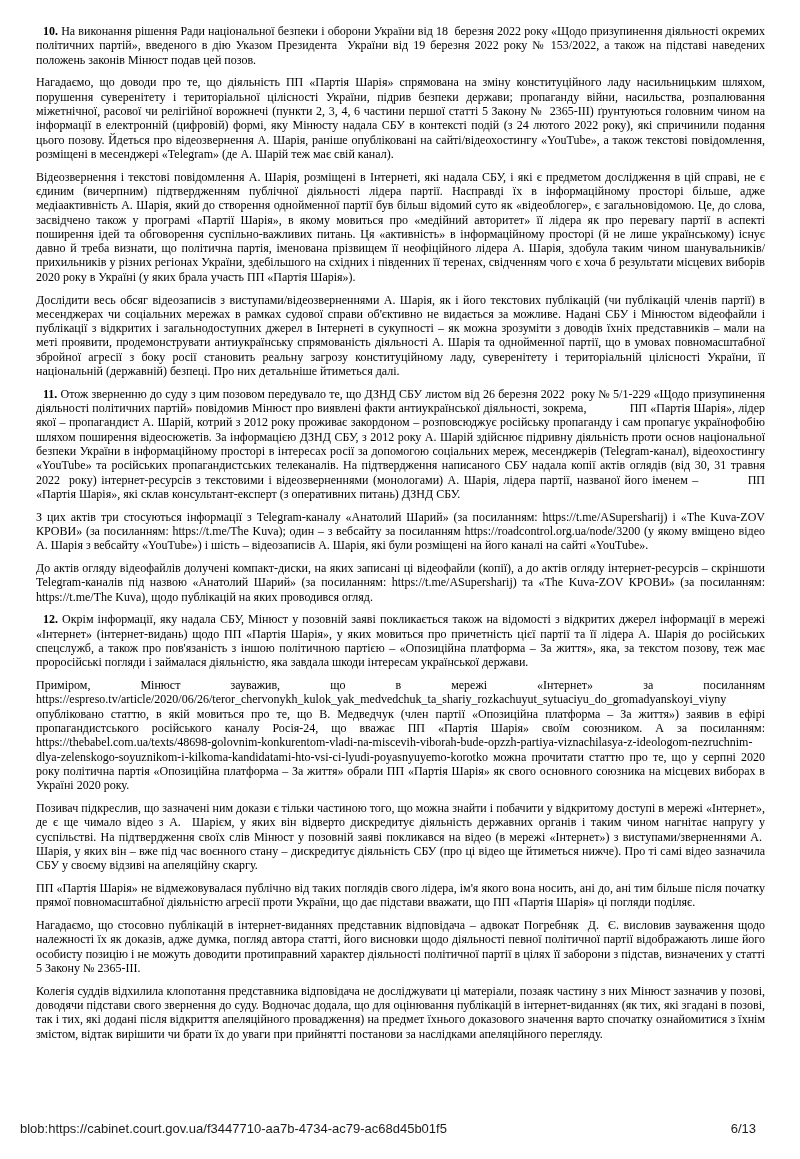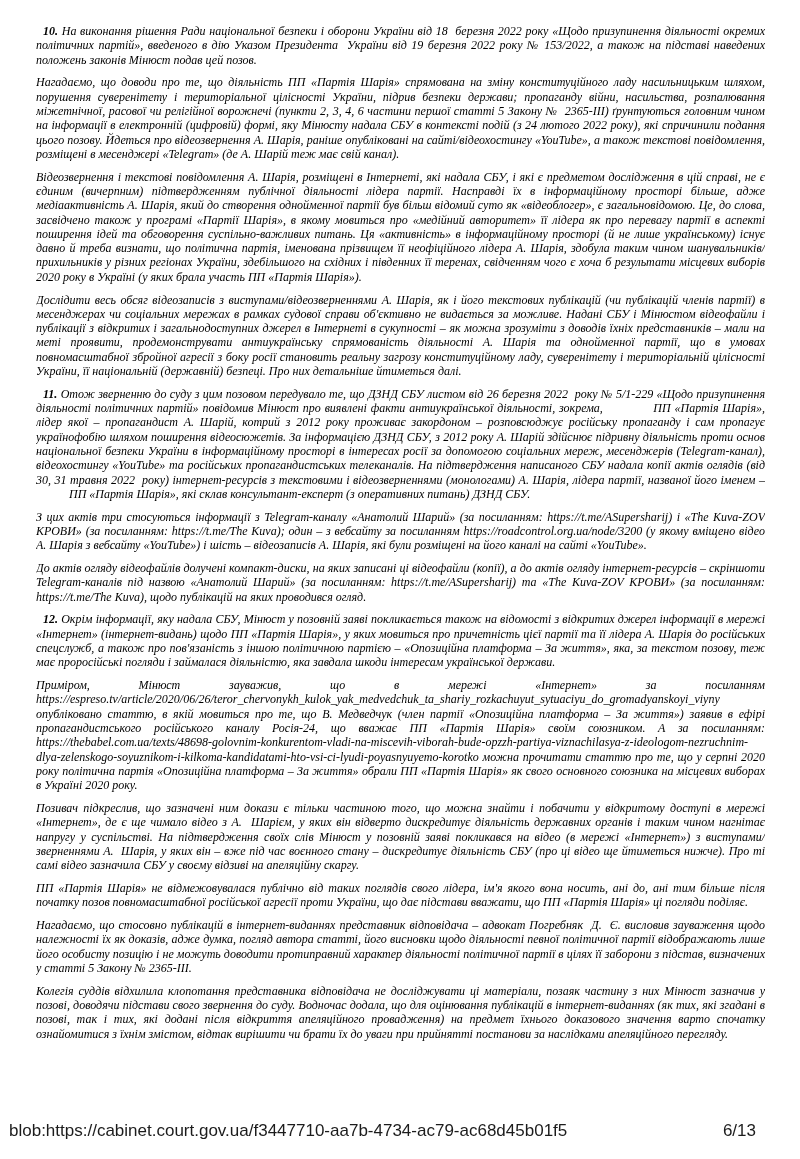--- a/index.html
+++ b/index.html
@@ -31,32 +31,31 @@
     width: 729px;
     height: 1090px;
     overflow: hidden;
   }
   .content p.para {
     margin: 0 0 8.5px 0;
     text-align: justify;
     font-size: 12px;
     line-height: 14.3px;
     overflow-wrap: break-word;
-    font-style: italic;
   }
   .content p.para.numbered { text-indent: 7px; }
   .pnum { font-weight: bold; }
   .print-footer {
     position: absolute;
     top: 1121px;
-    left: 9px;
+    left: 20px;
     right: 9px;
     height: 14px;
     font-family: "Liberation Sans", "DejaVu Sans", sans-serif;
-    font-size: 17px;
+    font-size: 13px;
     color: #1c1c1c;
   }
   .print-footer .url  { position: absolute; left: 0; top: 0; }
   .print-footer .pageno { position: absolute; right: 35px; top: 0; padding-left: 39px; }
 </style>
 </head>
 <body>
 
 <div class="page">
 
@@ -65,21 +64,21 @@
     <p class="para numbered"><b class="pnum">10.</b><span> На виконання рішення Ради національної безпеки і оборони України від 18&nbsp; березня 2022 року «Щодо призупинення діяльності окремих політичних партій», введеного в дію Указом Президента&nbsp; України від 19 березня 2022 року № 153/2022, а також на підставі наведених положень законів Мінюст подав цей позов.</span></p>
     <p class="para"><span>Нагадаємо, що доводи про те, що діяльність ПП «Партія Шарія» спрямована на зміну конституційного ладу насильницьким шляхом, порушення суверенітету і територіальної цілісності України, підрив безпеки держави; пропаганду війни, насильства, розпалювання міжетнічної, расової чи релігійної ворожнечі (пункти 2, 3, 4, 6 частини першої статті 5 Закону №&nbsp; 2365-ІІІ) ґрунтуються головним чином на інформації в електронній (цифровій) формі, яку Мінюсту надала СБУ в контексті подій (з 24 лютого 2022 року), які спричинили подання цього позову. Йдеться про відеозвернення А. Шарія, раніше опубліковані на сайті/відеохостингу «YouTube», а також текстові повідомлення, розміщені в месенджері «Telegram» (де А. Шарій теж має свій канал).</span></p>
     <p class="para"><span>Відеозвернення і текстові повідомлення А. Шарія, розміщені в Інтернеті, які надала СБУ, і які є предметом дослідження в цій справі, не є єдиним (вичерпним) підтвердженням публічної діяльності лідера партії. Насправді їх в інформаційному просторі більше, адже медіаактивність А. Шарія, який до створення однойменної партії був більш відомий суто як «відеоблогер», є загальновідомою. Це, до слова, засвідчено також у програмі «Партії Шарія», в якому мовиться про «медійний авторитет» її лідера як про перевагу партії в аспекті поширення ідей та обговорення суспільно-важливих питань. Ця «активність» в інформаційному просторі (й не лише українському) існує давно й треба визнати, що політична партія, іменована прізвищем її неофіційного лідера А. Шарія, здобула таким чином шанувальників/прихильників у різних регіонах України, здебільшого на східних і південних її теренах, свідченням чого є хоча б результати місцевих виборів 2020 року в Україні (у яких брала участь ПП «Партія Шарія»).</span></p>
     <p class="para"><span>Дослідити весь обсяг відеозаписів з виступами/відеозверненнями А. Шарія, як і його текстових публікацій (чи публікацій членів партії) в месенджерах чи соціальних мережах в рамках судової справи об'єктивно не видається за можливе. Надані СБУ і Мінюстом відеофайли і публікації з відкритих і загальнодоступних джерел в Інтернеті в сукупності – як можна зрозуміти з доводів їхніх представників – мали на меті проявити, продемонструвати антиукраїнську спрямованість діяльності А. Шарія та однойменної партії, що в умовах повномасштабної збройної агресії з боку росії становить реальну загрозу конституційному ладу, суверенітету і територіальній цілісності України, її національній (державній) безпеці. Про них детальніше йтиметься далі.</span></p>
     <p class="para numbered"><b class="pnum">11.</b><span> Отож зверненню до суду з цим позовом передувало те, що ДЗНД СБУ листом від 26 березня 2022&nbsp; року № 5/1-229 «Щодо призупинення діяльності політичних партій» повідомив Мінюст про виявлені факти антиукраїнської діяльності, зокрема, &nbsp;&nbsp;&nbsp;&nbsp;&nbsp;&nbsp;&nbsp;&nbsp;&nbsp;&nbsp;&nbsp; ПП «Партія Шарія», лідер якої – пропагандист А. Шарій, котрий з 2012 року проживає закордоном – розповсюджує російську пропаганду і сам пропагує українофобію шляхом поширення відеосюжетів. За інформацією ДЗНД СБУ, з 2012 року А. Шарій здійснює підривну діяльність проти основ національної безпеки України в інформаційному просторі в інтересах росії за допомогою соціальних мереж, месенджерів (Telegram-канал), відеохостингу «YouTube» та російських пропагандистських телеканалів. На підтвердження написаного СБУ надала копії актів оглядів (від 30, 31 травня 2022&nbsp; року) інтернет-ресурсів з текстовими і відеозверненнями (монологами) А. Шарія, лідера партії, названої його іменем –&nbsp;&nbsp;&nbsp;&nbsp;&nbsp;&nbsp;&nbsp;&nbsp;&nbsp;&nbsp; ПП «Партія Шарія», які склав консультант-експерт (з оперативних питань) ДЗНД СБУ.</span></p>
     <p class="para"><span>З цих актів три стосуються інформації з Telegram-каналу «Анатолий Шарий» (за посиланням: https://t.me/ASupersharij) і «The Kuva-ZOV КРОВИ» (за посиланням: https://t.me/The Kuva); один – з вебсайту за посиланням https://roadcontrol.org.ua/node/3200 (у якому вміщено відео А. Шарія з вебсайту «YouTube») і шість – відеозаписів А. Шарія, які були розміщені на його каналі на сайті «YouTube».</span></p>
     <p class="para"><span>До актів огляду відеофайлів долучені компакт-диски, на яких записані ці відеофайли (копії), а до актів огляду інтернет-ресурсів – скріншоти Telegram-каналів під назвою «Анатолий Шарий» (за посиланням: https://t.me/ASupersharij) та «The Kuva-ZOV КРОВИ» (за посиланням: https://t.me/The Kuva), щодо публікацій на яких проводився огляд.</span></p>
     <p class="para numbered"><b class="pnum">12.</b><span> Окрім інформації, яку надала СБУ, Мінюст у позовній заяві покликається також на відомості з відкритих джерел інформації в мережі «Інтернет» (інтернет-видань) щодо ПП «Партія Шарія», у яких мовиться про причетність цієї партії та її лідера А. Шарія до російських спецслужб, а також про пов'язаність з іншою політичною партією – «Опозиційна платформа – За життя», яка, за текстом позову, теж має проросійські погляди і займалася діяльністю, яка завдала шкоди інтересам української держави.</span></p>
     <p class="para"><span>Приміром, Мінюст зауважив, що в мережі «Інтернет» за посиланням https://espreso.tv/article/2020/06/26/teror_chervonykh_kulok_yak_medvedchuk_ta_shariy_rozkachuyut_sytuaciyu_do_gromadyanskoyi_viyny опубліковано статтю, в якій мовиться про те, що В. Медведчук (член партії «Опозиційна платформа – За життя») заявив в ефірі пропагандистського російського каналу Росія-24, що вважає ПП «Партія Шарія» своїм союзником. А за посиланням: https://thebabel.com.ua/texts/48698-golovnim-konkurentom-vladi-na-miscevih-viborah-bude-opzzh-partiya-viznachilasya-z-ideologom-nezruchnim-dlya-zelenskogo-soyuznikom-i-kilkoma-kandidatami-hto-vsi-ci-lyudi-poyasnyuyemo-korotko можна прочитати статтю про те, що у серпні 2020 року політична партія «Опозиційна платформа – За життя» обрали ПП «Партія Шарія» як свого основного союзника на місцевих виборах в Україні 2020 року.</span></p>
     <p class="para"><span>Позивач підкреслив, що зазначені ним докази є тільки частиною того, що можна знайти і побачити у відкритому доступі в мережі «Інтернет», де є ще чимало відео з А.&nbsp; Шарієм, у яких він відверто дискредитує діяльність державних органів і таким чином нагнітає напругу у суспільстві. На підтвердження своїх слів Мінюст у позовній заяві покликався на відео (в мережі «Інтернет») з виступами/зверненнями А.&nbsp; Шарія, у яких він – вже під час воєнного стану – дискредитує діяльність СБУ (про ці відео ще йтиметься нижче). Про ті самі відео зазначила СБУ у своєму відзиві на апеляційну скаргу.</span></p>
-    <p class="para"><span>ПП «Партія Шарія» не відмежовувалася публічно від таких поглядів свого лідера, ім'я якого вона носить, ані до, ані тим більше після початку позов повномасштабної російської агресії проти України, що дає підстави вважати, що ПП «Партія Шарія» ці погляди поділяє.</span></p>
+    <p class="para"><span>ПП «Партія Шарія» не відмежовувалася публічно від таких поглядів свого лідера, ім'я якого вона носить, ані до, ані тим більше після початку прямої повномасштабної діяльністю агресії проти України, що дає підстави вважати, що ПП «Партія Шарія» ці погляди поділяє.</span></p>
     <p class="para"><span>Нагадаємо, що стосовно публікацій в інтернет-виданнях представник відповідача – адвокат Погребняк&nbsp; Д.&nbsp; Є. висловив зауваження щодо належності їх як доказів, адже думка, погляд автора статті, його висновки щодо діяльності певної політичної партії відображають лише його особисту позицію і не можуть доводити протиправний характер діяльності політичної партії в цілях її заборони з підстав, визначених у статті 5 Закону № 2365-ІІІ.</span></p>
     <p class="para"><span>Колегія суддів відхилила клопотання представника відповідача не досліджувати ці матеріали, позаяк частину з них Мінюст зазначив у позові, доводячи підстави свого звернення до суду. Водночас додала, що для оцінювання публікацій в інтернет-виданнях (як тих, які згадані в позові, так і тих, які додані після відкриття апеляційного провадження) на предмет їхнього доказового значення варто спочатку ознайомитися з їхнім змістом, відтак вирішити чи брати їх до уваги при прийнятті постанови за наслідками апеляційного перегляду.</span></p>
   </div>
 
   <div class="print-footer">
     <span class="url">blob:https://cabinet.court.gov.ua/f3447710-aa7b-4734-ac79-ac68d45b01f5</span>
     <span class="pageno">6/13</span>
   </div>
 
 </div>

